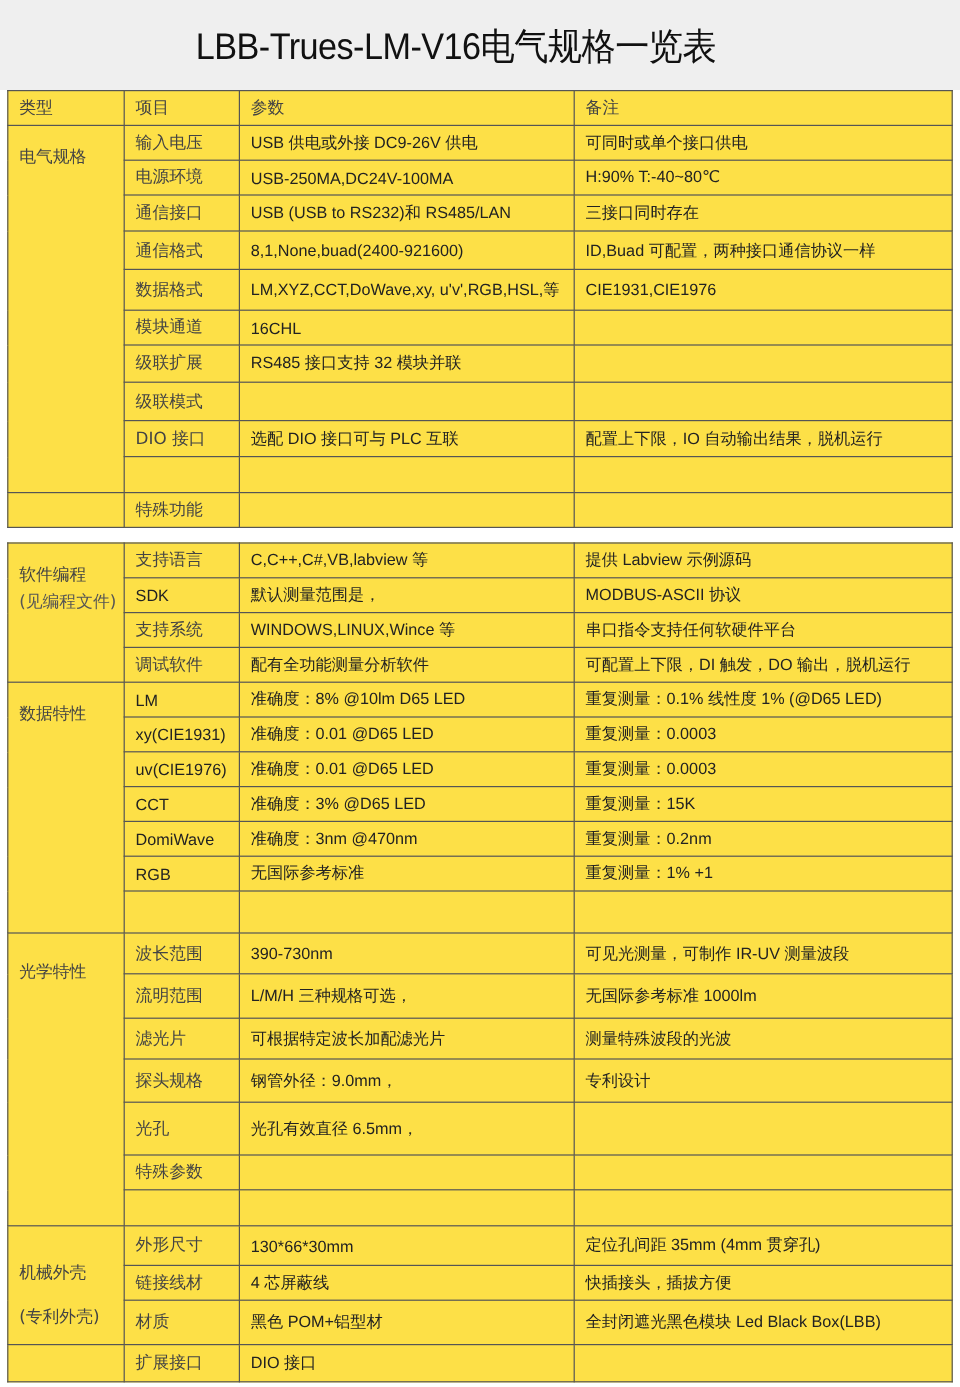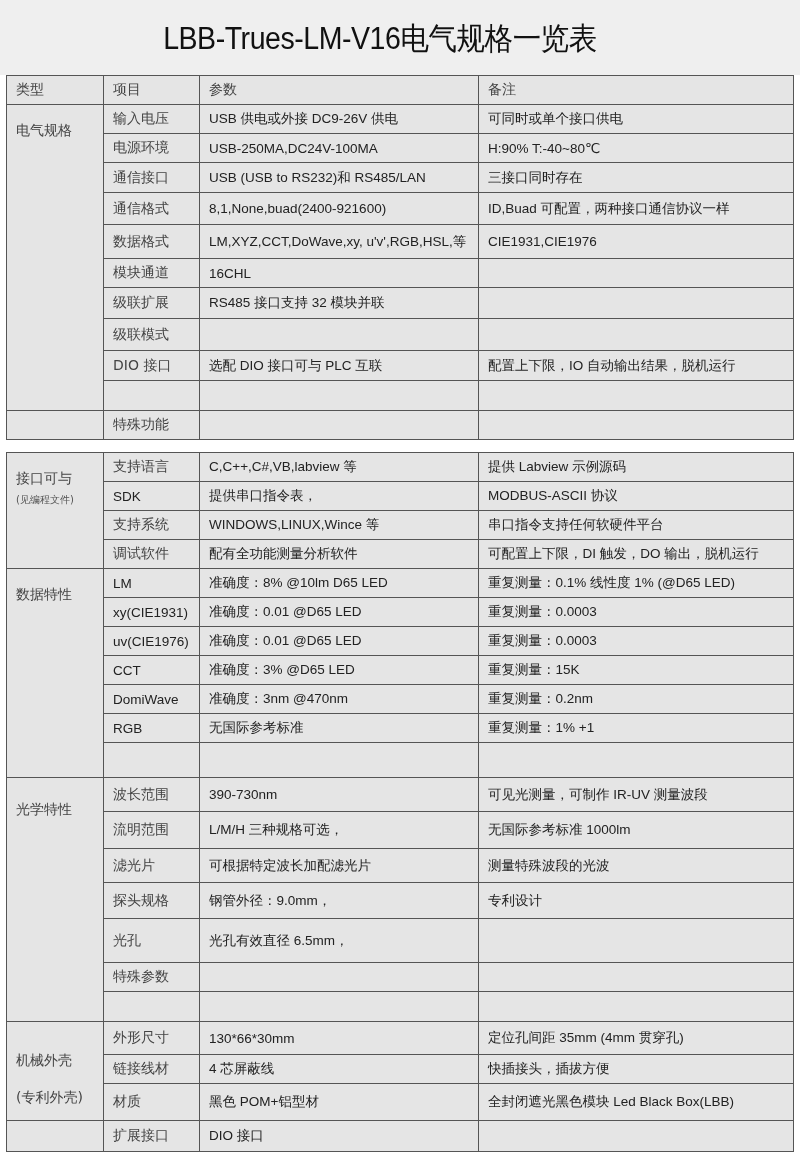--- a/index.html
+++ b/index.html
@@ -10,29 +10,29 @@
   .title-band {
     position:absolute; left:0; top:0; width:800px; height:75px; background:#efefef;
   }
   .title {
     position:absolute; left:0; top:18px; width:760px; text-align:center;
     font-family:"Liberation Sans", "DejaVu Sans", sans-serif; font-size:31px; color:#111;
     letter-spacing:-0.5px; transform:scaleX(0.92); transform-origin:center;
   }
   table.spec {
     position:absolute; left:6px; width:787px; border-collapse:collapse; table-layout:fixed;
-    font-size:13px; background:#e5e5e5;
+    font-size:13px; background:#fde047;
   }
   table.spec td {
     border:1.5px solid #555; padding:0 0 0 9px; vertical-align:middle; white-space:nowrap; overflow:hidden;
   }
   table.spec td.type { vertical-align:top; padding-top:17px; font-size:14px; color:#444; }
   td.item { font-size:14px; color:#444; }
   td.sans { font-family:"Liberation Sans", "DejaVu Sans", sans-serif; font-size:13.5px; color:#222; }
-  .sub { font-size:10px; color:#555; display:block; margin-top:5px; }
+  .sub { font-size:14px; color:#555; display:block; margin-top:5px; }
   .sub2 { display:block; margin-top:6px; }
   #t1 { top:75px; }
   #t2 { top:452px; }
   col.c1 { width:97px; }
   col.c2 { width:96px; }
   col.c3 { width:279px; }
   col.c4 { width:315px; }
 </style>
 </head>
 <body>
@@ -118,30 +118,30 @@
   <colgroup>
       <col class="c1">
       <col class="c2">
       <col class="c3">
       <col class="c4">
     </colgroup>
 
   <tbody>
       <tr style="height:29px">
     <td class="type" rowspan="4">
-      <span>接口可与</span>
+      <span>软件编程</span>
       <span class="sub">(见编程文件)</span>
     </td>
     <td class="item">支持语言</td>
     <td class="sans">C,C++,C#,VB,labview 等</td>
     <td class="sans">提供 Labview 示例源码</td>
   </tr>
   <tr style="height:29px">
     <td class="sans">SDK</td>
-    <td class="sans">提供串口指令表，</td>
+    <td class="sans">默认测量范围是，</td>
     <td class="sans">MODBUS-ASCII 协议</td>
   </tr>
   <tr style="height:29px">
     <td class="item">支持系统</td>
     <td class="sans">WINDOWS,LINUX,Wince 等</td>
     <td class="sans">串口指令支持任何软硬件平台</td>
   </tr>
   <tr style="height:29px">
     <td class="item">调试软件</td>
     <td class="sans">配有全功能测量分析软件</td>

